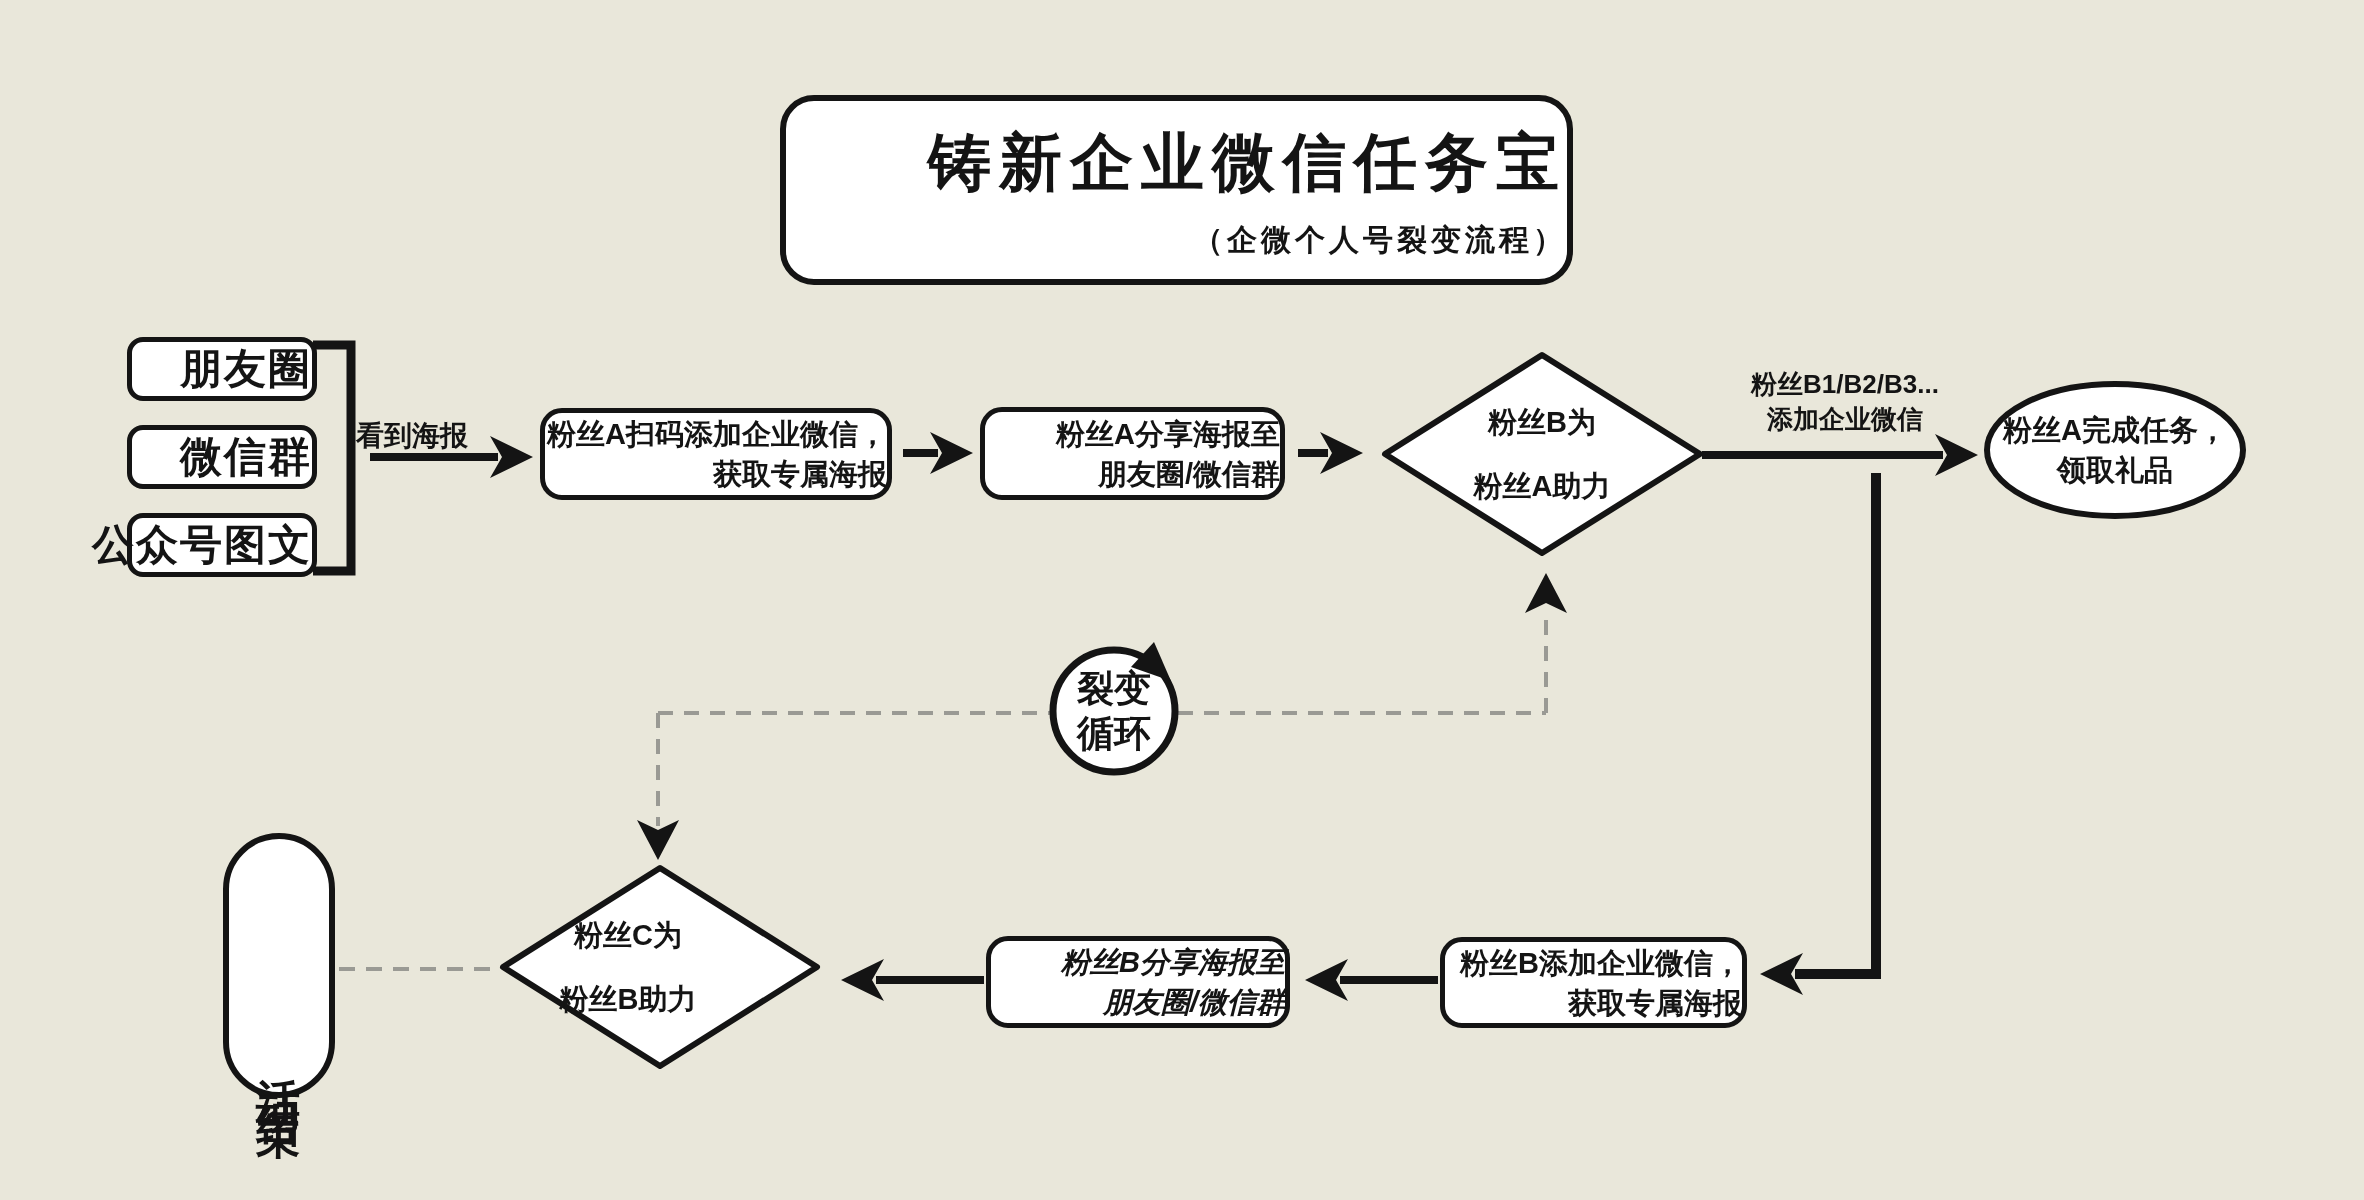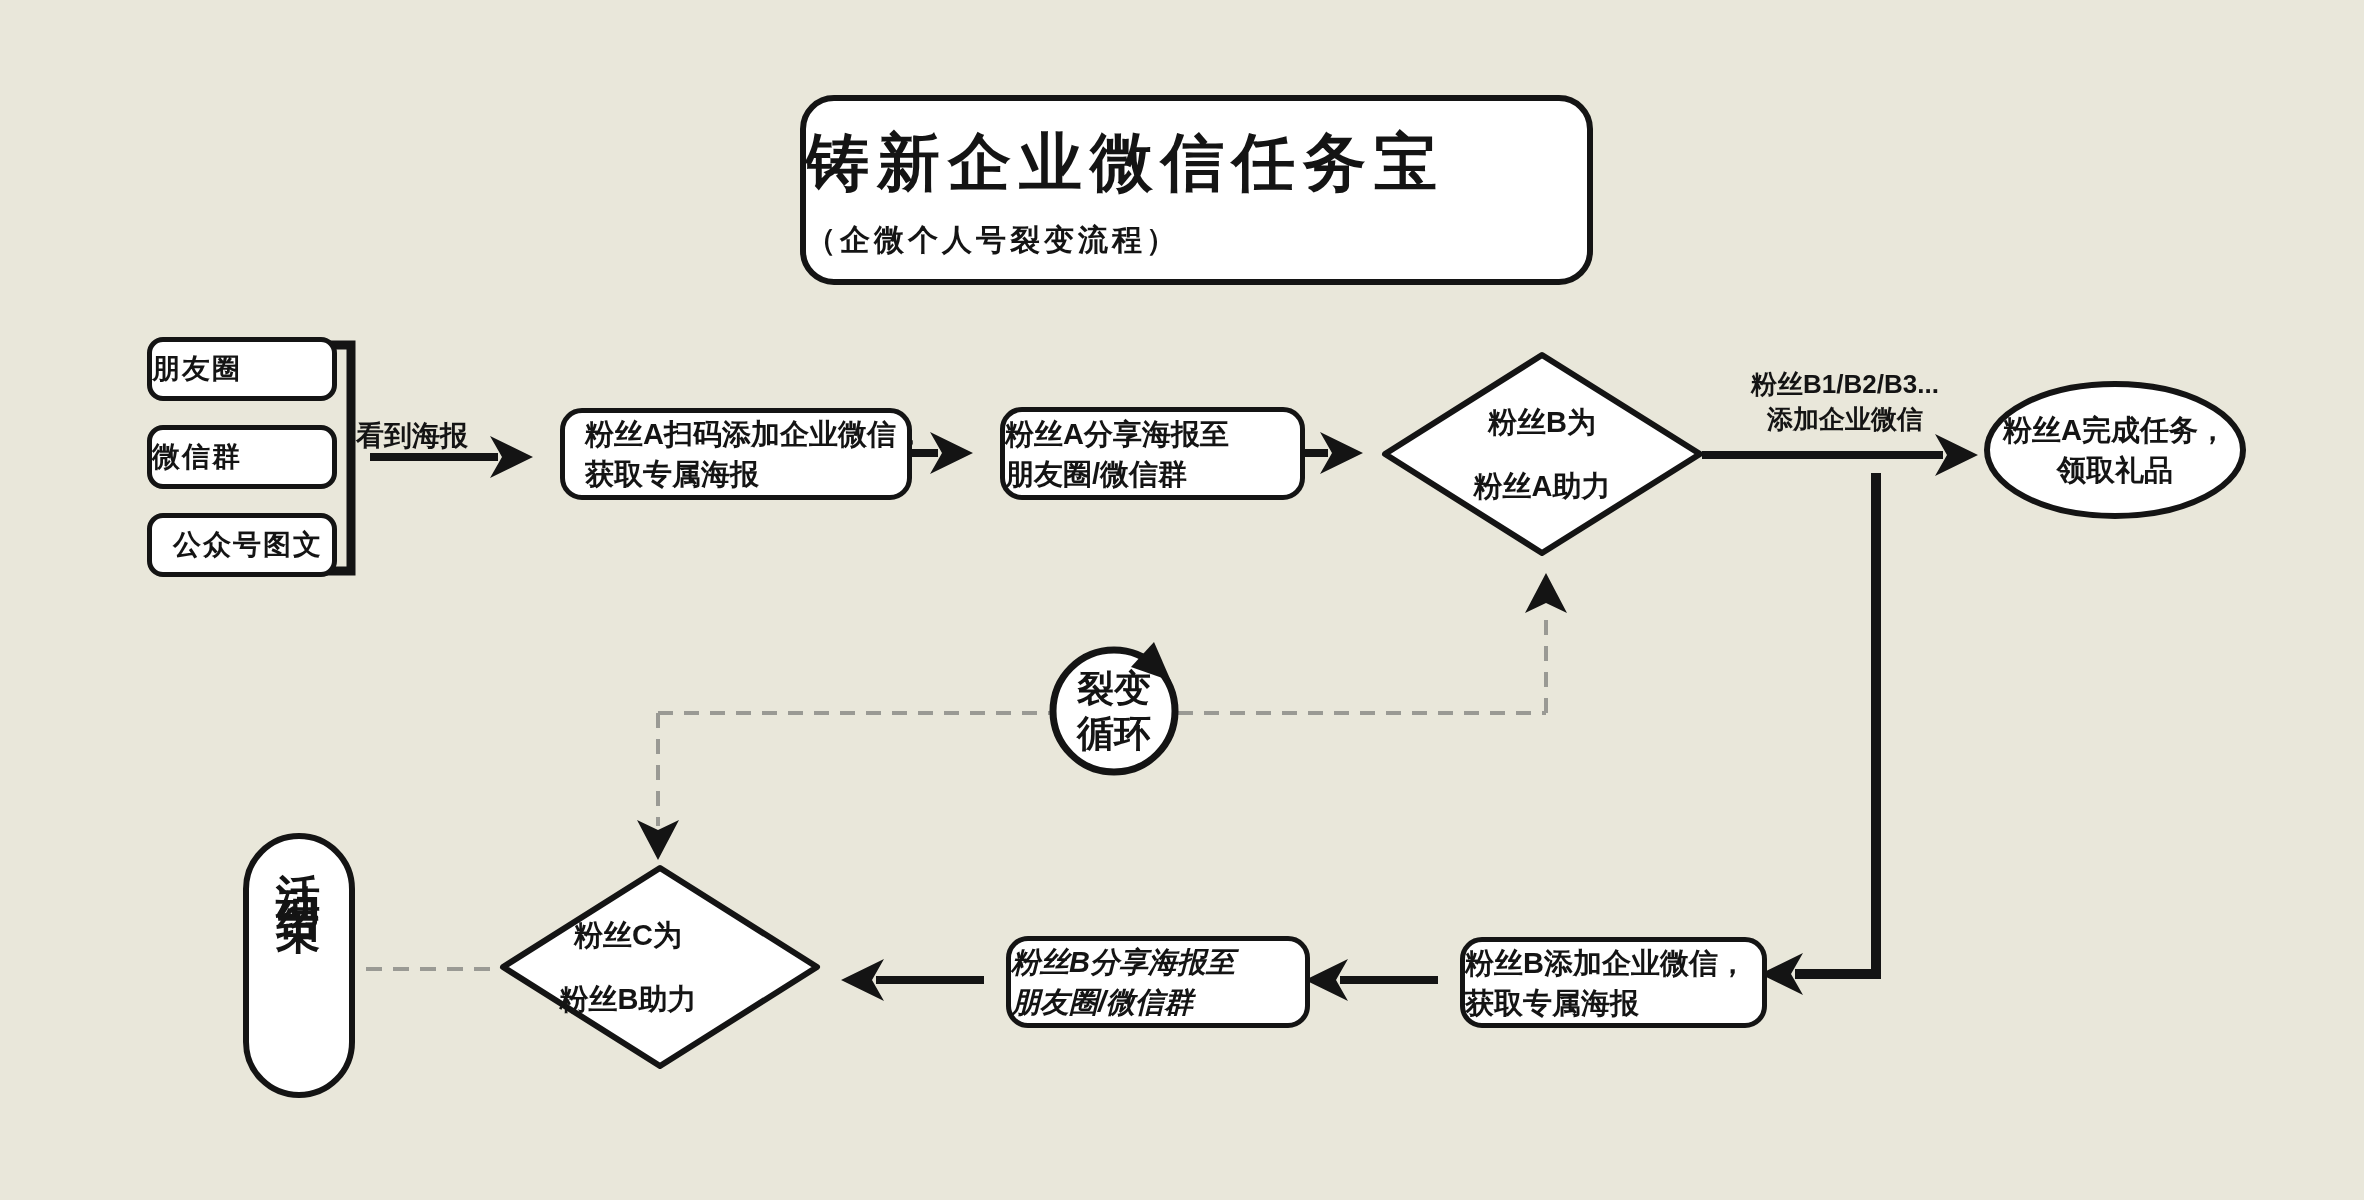--- a/index.html
+++ b/index.html
@@ -10,29 +10,28 @@
     font-family:"Liberation Sans","DejaVu Sans",sans-serif;
     color:#141414;
     overflow:hidden;
   }
   #connectors{position:absolute;left:0;top:0;}
   .node{
     position:absolute;
     background:#ffffff;
     border:5px solid #141414;
     border-radius:22px;
-    display:flex;flex-direction:column;align-items:flex-start;justify-content:center;
+    display:flex;flex-direction:column;align-items:flex-end;justify-content:center;
     text-align:center;
     font-weight:800;
     box-sizing:border-box;
     white-space:nowrap;
-    margin-left:20px;
   }
   .flowbox{font-size:29px;line-height:40px;}
-  .srcbox{font-size:28px;border-radius:16px;letter-spacing:2px;}
+  .srcbox{font-size:42px;border-radius:16px;letter-spacing:2px;}
   .titlebox{border-width:6px;border-radius:34px;}
   .title-main{font-size:63px;font-weight:900;letter-spacing:8px;}
   .title-sub{font-size:30px;font-weight:700;letter-spacing:4px;margin-top:14px;}
   .txt{
     position:absolute;
     display:flex;flex-direction:column;align-items:center;justify-content:center;
     text-align:center;font-weight:800;white-space:nowrap;
   }
   .dmtxt{font-size:29px;line-height:40px;gap:24px;}
   .elltxt{font-size:29px;line-height:40px;}

